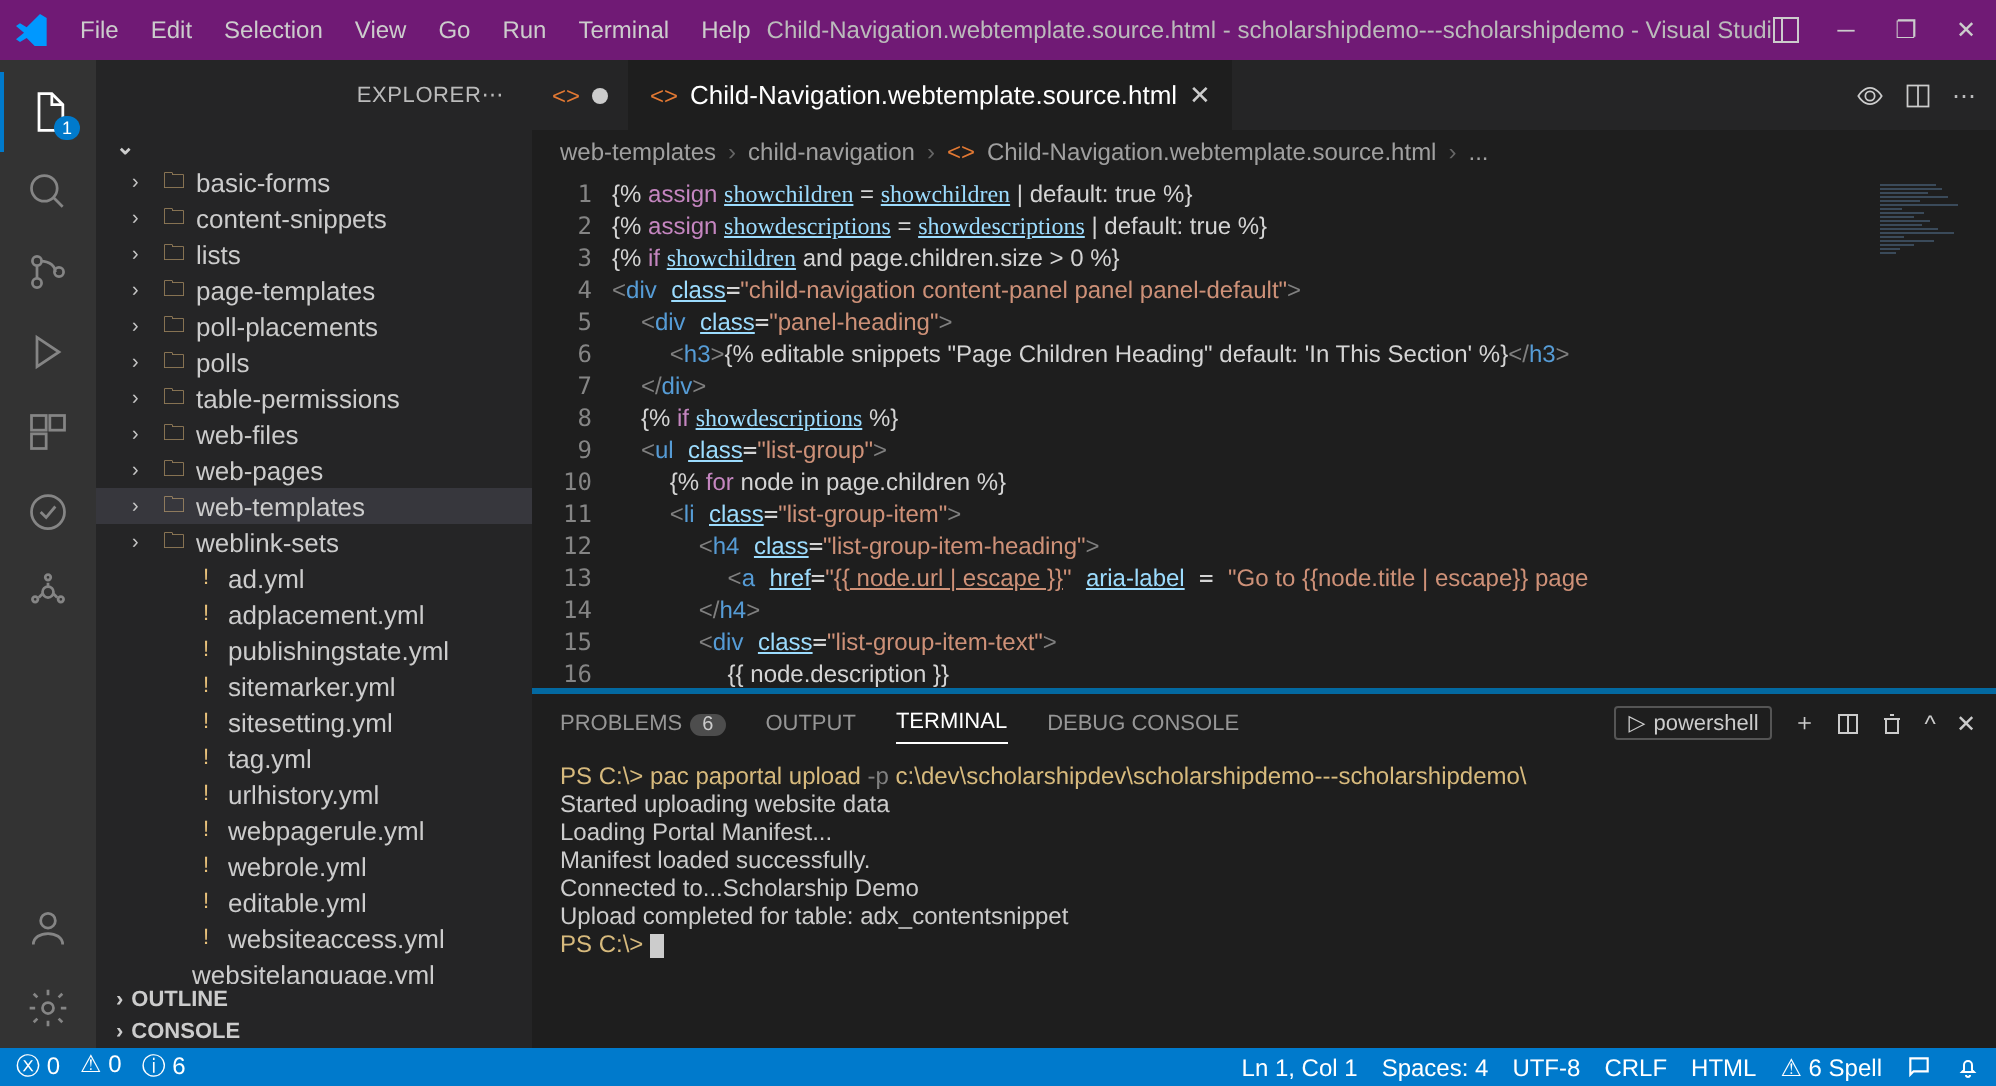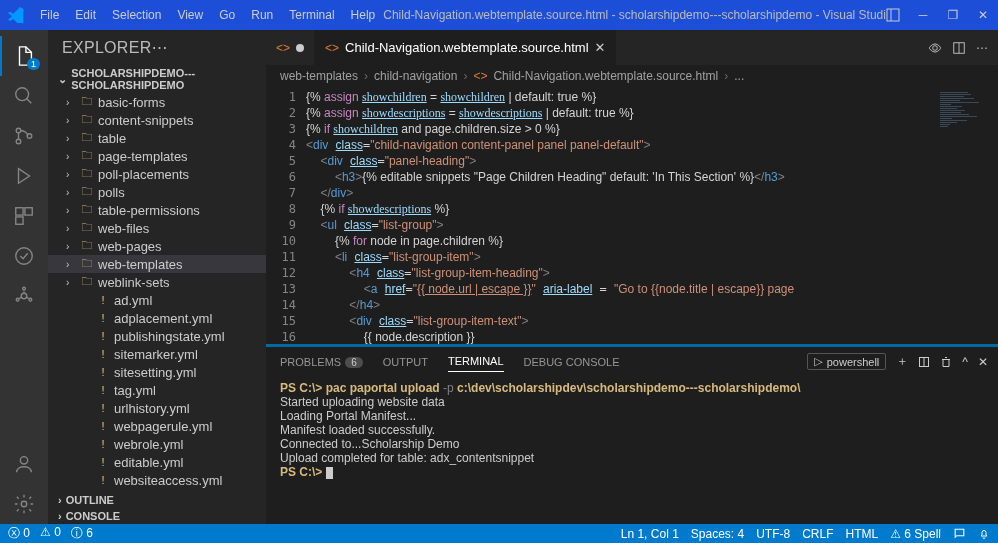--- a/index.html
+++ b/index.html
@@ -1,35 +1,35 @@
 <!DOCTYPE html>
 <html><head>
 <meta charset="utf-8">
 <style>
   * { margin:0; padding:0; box-sizing:border-box; font-family:'Segoe UI',Arial,sans-serif; }
   body { width:998px; height:543px; background:#1e1e1e; color:#ccc; overflow:hidden; font-size:12px; position:relative;}
   
-  .titlebar { height:30px; background:#1d4ed8; display:flex; align-items:center; padding:0 8px; color:#ccc; }
+  .titlebar { height:30px; background:#701a75; display:flex; align-items:center; padding:0 8px; color:#ccc; }
   .tb-logo { width:16px; height:16px; margin-right:8px; display:flex; align-items:center; justify-content:center;}
   .tb-menu { display:flex; gap:0; }
   .tb-menu span { padding:4px 8px; cursor:default;}
   .tb-title { flex:1; text-align:center; font-size:12px; color:#bbb; overflow:hidden; white-space:nowrap;}
   .tb-right { display:flex; gap:16px; align-items:center;}
   .win-btn { width:14px; text-align:center;}
   
   .main { display:flex; height:494px;}
   
   .actbar { width:48px; background:#333; display:flex; flex-direction:column; align-items:center; padding-top:6px;}
   .actbar .ab-item { width:48px; height:40px; display:flex; align-items:center; justify-content:center; color:#858585; position:relative;}
   .actbar .ab-item.active { color:#fff; border-left:2px solid #007acc;}
   .actbar .ab-spacer{flex:1;}
   .badge-blue { position:absolute; bottom:6px; right:8px; background:#007acc; color:#fff; border-radius:8px; font-size:9px; padding:0 4px; line-height:12px;}
   
   .sidebar { width:218px; background:#252526; display:flex; flex-direction:column; }
-  .sb-head { height:35px; display:flex; align-items:center; justify-content:flex-start; padding:0 14px; color:#bbb; font-size:16px; letter-spacing:0.3px;}
+  .sb-head { height:35px; display:flex; align-items:center; justify-content:flex-end; padding:0 14px; color:#bbb; font-size:11px; letter-spacing:0.3px;}
   .sb-section { padding:2px 0 2px 10px; font-size:11px; font-weight:bold; color:#ccc; display:flex; align-items:center; gap:4px;}
   .sb-section.sub { font-weight:bold; font-size:11px; padding-left:10px;}
   .tree { flex:1; overflow:auto; font-size:13px;}
   .tree-row { display:flex; align-items:center; height:18px; padding-left:18px; gap:4px; color:#ccc; white-space:nowrap;}
   .tree-row.selected { background:#37373d;}
   .tree-row .tw { width:10px; color:#c5c5c5; font-size:10px;}
   .tree-row .ico { width:14px; text-align:center; font-size:11px;}
   .folder { color:#dcb67a;}
   .fileExcl { color:#e8c17a;}
   .tree-row.f2 { padding-left:34px;}
@@ -52,21 +52,21 @@
   .tok-tag{color:#808080;} .tok-el{color:#569cd6;} .tok-attr{color:#9cdcfe;text-decoration:underline;} .tok-str{color:#ce9178;} .tok-liq{color:#d4d4d4;} .tok-kw{color:#c586c0;} .tok-id{color:#9cdcfe; text-decoration:underline;font-family:Liberation Serif, serif;}
   
   .panel { height:180px; border-top:3px solid #0369a1; background:#1e1e1e; display:flex; flex-direction:column;}
   .panel-tabs { height:30px; display:flex; align-items:center; padding-left:14px; gap:20px; font-size:11px; color:#969696; border-bottom:1px solid #1e1e1e;}
   .panel-tabs .pt { padding:4px 0;}
   .panel-tabs .pt.active { color:#fff; border-bottom:1px solid #fff;}
   .panel-tabs .count { background:#4d4d4d; border-radius:8px; padding:0 6px; font-size:10px; margin-left:4px; color:#ccc;}
   .panel-right { margin-left:auto; display:flex; gap:10px; align-items:center; padding-right:10px; color:#ccc; font-size:12px;}
   .panel-right .shell { border:1px solid #555; padding:1px 6px; border-radius:2px; font-size:11px; display:flex; gap:4px; align-items:center;}
   .term { flex:1; font-family:Consolas,monospace; font-size:12px; line-height:14px; padding:4px 14px; color:#ccc; white-space:pre;}
-  .term .y{color:#d7ba7d;font-weight:bold;} .term .w{color:#ccc;} .term .g{color:#808080;}
+  .term .y{color:#d7ba7d;} .term .w{color:#ccc;} .term .g{color:#808080;}
   .cursor-block { display:inline-block; width:7px; height:12px; background:#ccc; vertical-align:middle;}
   
   .status { height:19px; background:#007acc; color:#fff; display:flex; align-items:center; font-size:12px; padding:0 8px; gap:10px;}
   .status .sl{display:flex;gap:10px;} .status .sr{margin-left:auto;display:flex;gap:12px;align-items:center;}
   svg { display:block;}
 </style>
 </head>
 <body>
 
 <div class="titlebar">
@@ -165,37 +165,36 @@
       </div>
   </div>
 
   <div class="sidebar">
     <div class="sb-head">
       <span>EXPLORER</span>
       <span>⋯</span>
     </div>
     <div class="sb-section sub">
         <span>⌄</span>
-        <span>SCHOLARSHIPDEMO---SCHOLARSHIPDEMO</span>
       </div>
     <div class="tree" id="tree">
         <div class="tree-row">
           <span class="tw">›</span>
           <span class="ico folder">🗀</span>
           <span>basic-forms</span>
         </div>
         <div class="tree-row">
           <span class="tw">›</span>
           <span class="ico folder">🗀</span>
           <span>content-snippets</span>
         </div>
         <div class="tree-row">
           <span class="tw">›</span>
           <span class="ico folder">🗀</span>
-          <span>table</span>
+          <span>lists</span>
         </div>
         <div class="tree-row">
           <span class="tw">›</span>
           <span class="ico folder">🗀</span>
           <span>page-templates</span>
         </div>
         <div class="tree-row">
           <span class="tw">›</span>
           <span class="ico folder">🗀</span>
           <span>poll-placements</span>

